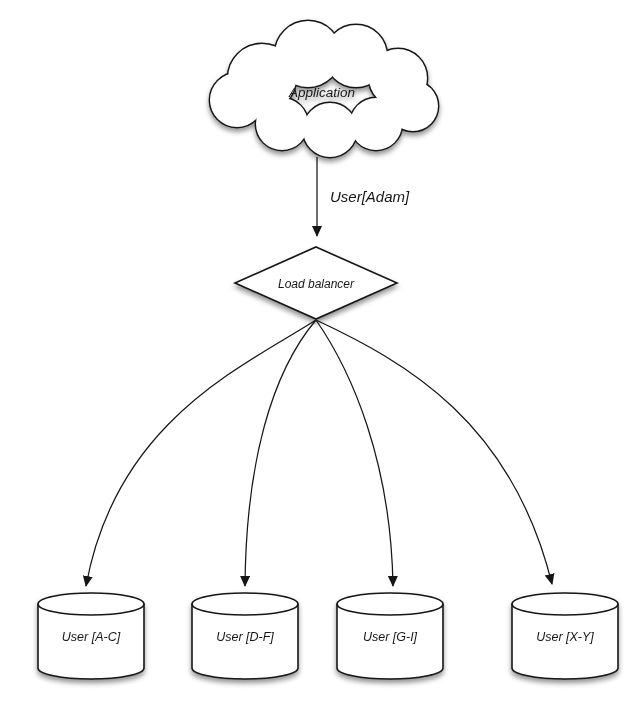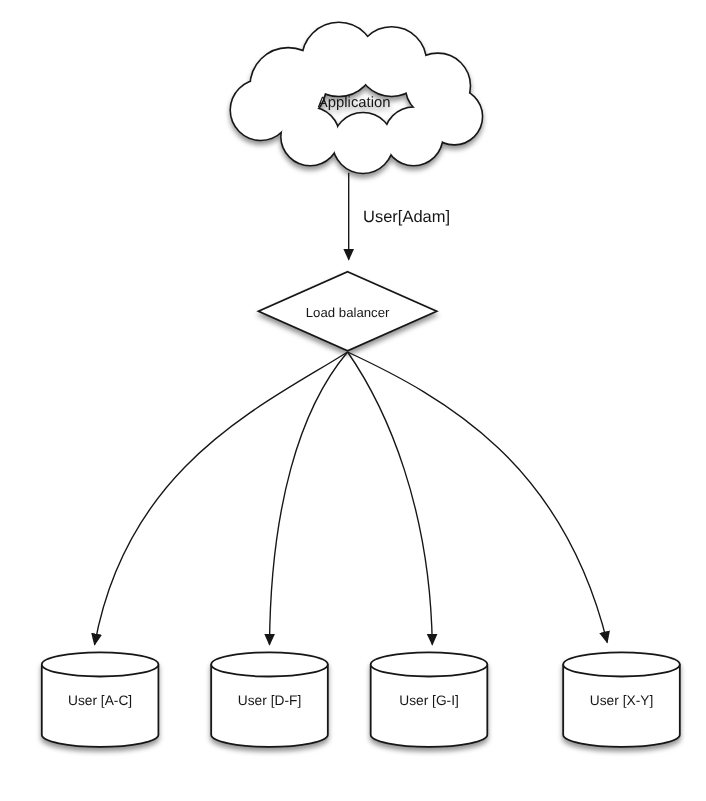--- a/index.html
+++ b/index.html
@@ -8,20 +8,21 @@
     background: #ffffff;
     width: 642px;
     height: 728px;
     overflow: hidden;
     font-family: "Liberation Sans", "DejaVu Sans", sans-serif;
   }
   .canvas-wrap {
     width: 642px;
     height: 728px;
     position: relative;
+    font-style: italic;
   }
   svg {
     display: block;
   }
   .shape {
     fill: #ffffff;
     stroke: #161616;
   }
   .edge {
     fill: none;

